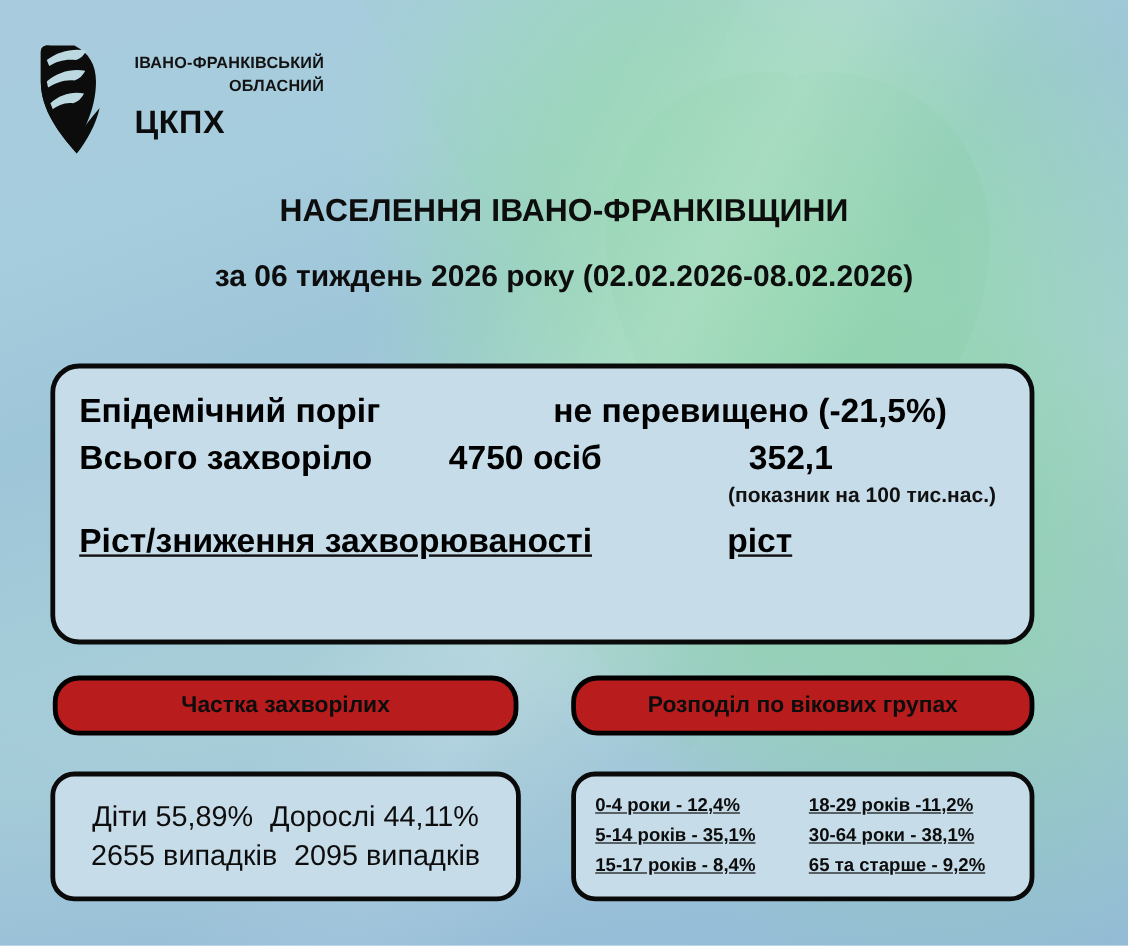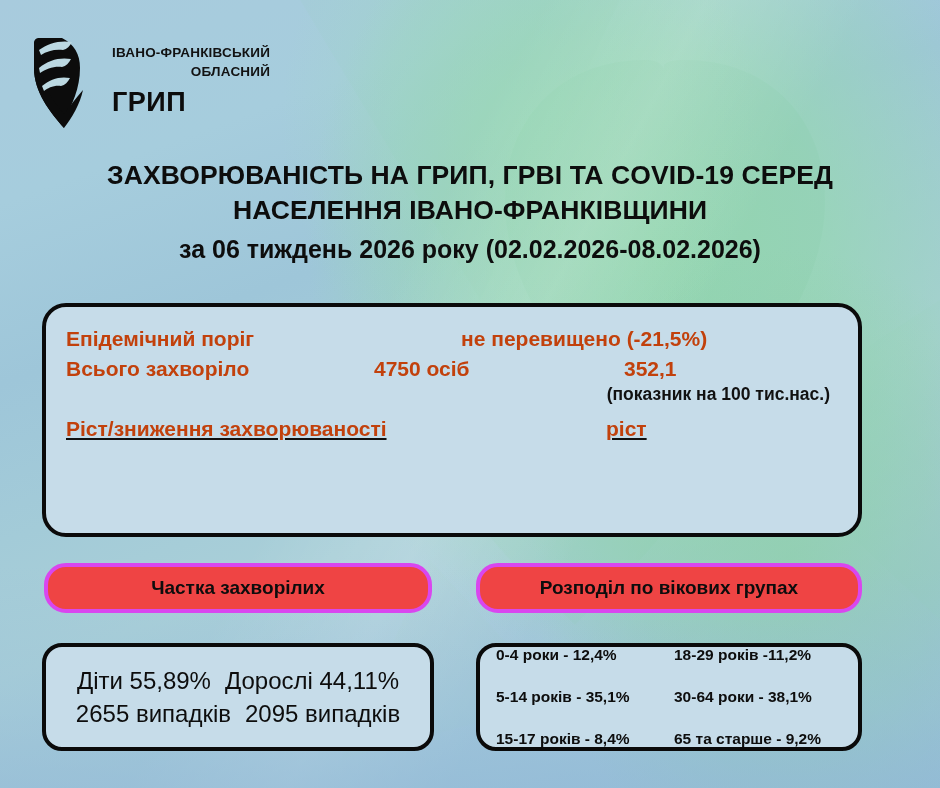--- a/index.html
+++ b/index.html
@@ -134,21 +134,21 @@
   .title-line-1,
   .title-line-2 {
     font-size: 26.5px;
     font-weight: bold;
     letter-spacing: 0.1px;
     color: #0d0d0d;
     line-height: 1.32;
     white-space: nowrap;
   }
   .title-line-3 {
-    margin-top: 7px;
+    margin-top: 23px;
     font-size: 25px;
     font-weight: bold;
     color: #0d0d0d;
     white-space: nowrap;
   }
 
   
   .panel {
     position: absolute;
     background: #c6dce9;
@@ -166,23 +166,23 @@
     padding: 14px 20px 10px 20px;
   }
 
   .row {
     display: flex;
     align-items: baseline;
     white-space: nowrap;
   }
   .stat-label,
   .stat-value {
-    font-size: 21px;
-    font-weight: bold;
-    color: #c2410c;
+    font-size: 28px;
+    font-weight: bold;
+    color: #000000;
     line-height: 1.30;
   }
   .row-threshold { margin-top: 4px; }
   .row-threshold .stat-label { width: 395px; }
   .row-total { margin-top: 3px; }
   .row-total .stat-label { width: 308px; }
   .row-total .cases { width: 250px; }
   .note-row {
     margin-top: 1px;
     text-align: right;
@@ -194,22 +194,22 @@
     color: #111111;
   }
   .row-change { margin-top: 10px; text-decoration: underline; }
   .row-change .stat-label { width: 540px; }
   .row-compare { margin-top: 2px; }
   .row-compare .stat-label { width: 580px; }
 
   
   .pill {
     position: absolute;
-    background: #ef4444;
-    border: 4px solid #d946ef;
+    background: #b91c1c;
+    border: 4px solid #000000;
     border-radius: 22px;
     box-sizing: border-box;
     display: flex;
     align-items: center;
     justify-content: center;
   }
   .pill-text {
     font-size: 19px;
     font-weight: bold;
     color: #0d0d0d;
@@ -255,22 +255,23 @@
     width: 386px;
     height: 108px;
     border-radius: 20px;
     display: flex;
     align-items: center;
     padding: 0 16px;
   }
   .age-grid {
     display: grid;
     grid-template-columns: 178px auto;
-    row-gap: 24px;
+    row-gap: 7px;
     width: 100%;
+    text-decoration: underline;
   }
   .age-item {
     font-size: 15.5px;
     font-weight: bold;
     color: #0d0d0d;
     white-space: nowrap;
   }
 </style>
 </head>
 <body>
@@ -305,26 +306,25 @@
           <path d="M14 4 C10 4 8 6 8 10 L8 34 C8 58 24 78 38 94 C46 84 54 70 57 56
                    C50 64 44 72 38 80 C26 66 16 50 16 34 C16 18 24 10 36 8 Z" fill="#0c0c0c"></path>
           <path d="M13 16 C22 9 34 6 46 8 C44 12 41 15 37 16 C29 15 21 17 15 21 Z" fill="#bcd9e2"></path>
           <path d="M13 34 C22 26 34 23 45 25 C43 29 40 32 36 33 C28 32 20 35 14 39 Z" fill="#bcd9e2"></path>
           <path d="M16 52 C24 45 34 42 44 44 C42 48 39 51 35 52 C28 51 22 54 18 57 Z" fill="#bcd9e2"></path>
         </svg>
       </div>
       <div class="logo-text">
         <div class="logo-line-small">ІВАНО-ФРАНКІВСЬКИЙ</div>
         <div class="logo-line-small">ОБЛАСНИЙ</div>
-        <div class="logo-abbr">ГРИП</div>
+        <div class="logo-abbr">ЦКПХ</div>
       </div>
     </div>
 
     <div class="title-block">
-      <div class="title-line-1">ЗАХВОРЮВАНІСТЬ НА ГРИП, ГРВІ ТА COVID-19 СЕРЕД</div>
       <div class="title-line-2">НАСЕЛЕННЯ ІВАНО-ФРАНКІВЩИНИ</div>
       <div class="title-line-3">за 06 тиждень 2026 року (02.02.2026-08.02.2026)</div>
     </div>
 
     <div class="panel main-panel">
 
       <div class="row row-threshold">
         <span class="stat-label">Епідемічний поріг</span>
         <span class="stat-value">не перевищено (-21,5%)</span>
       </div>

